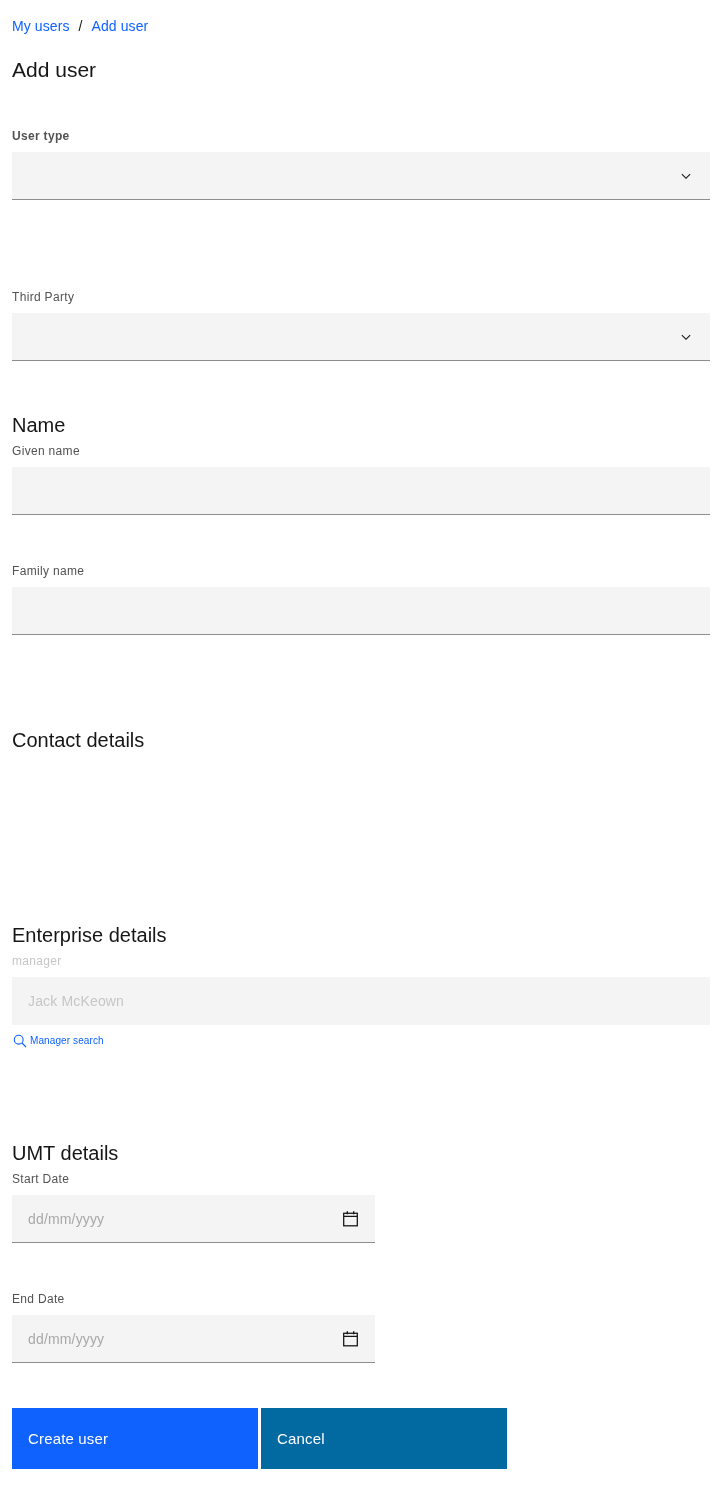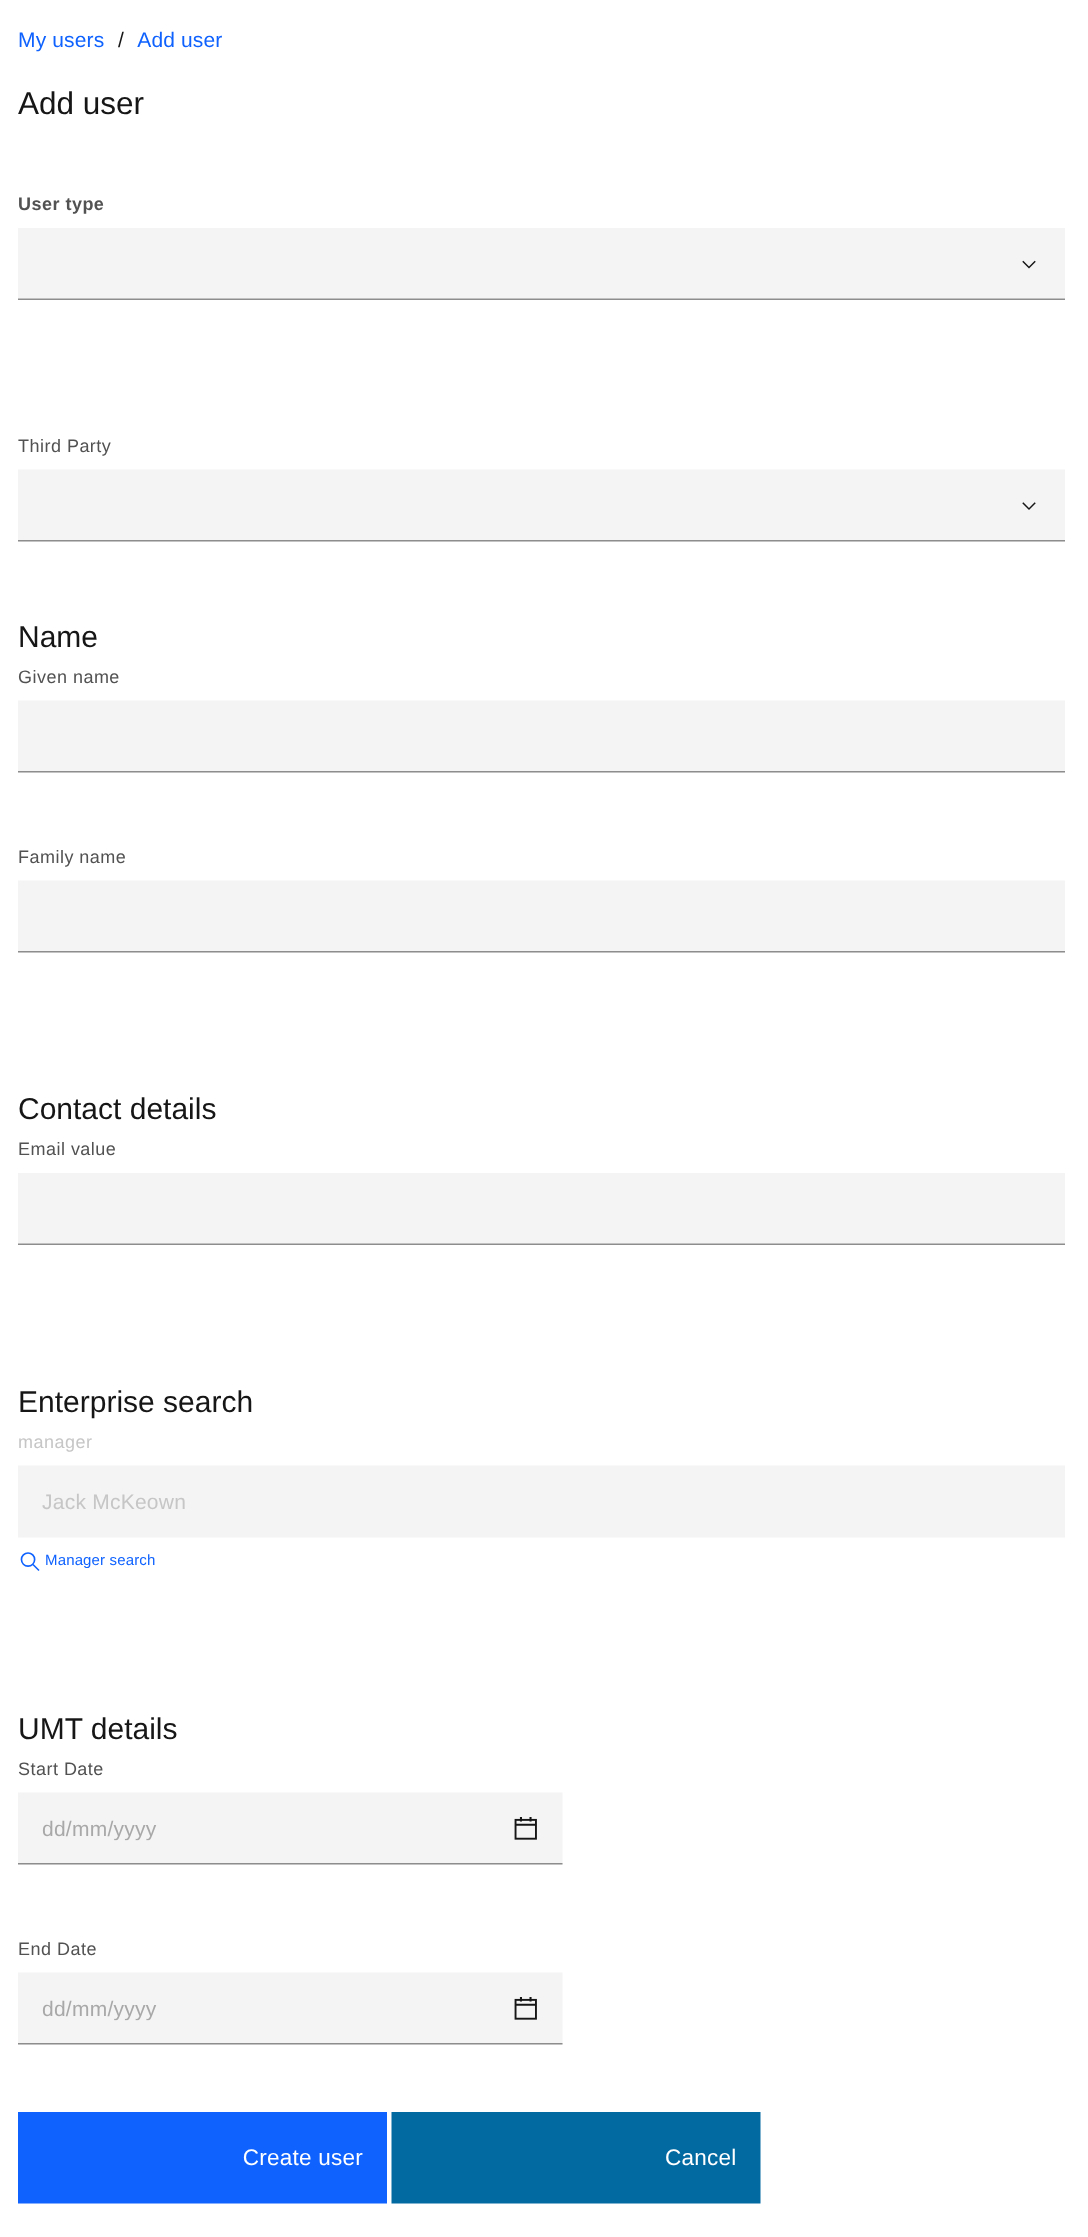--- a/index.html
+++ b/index.html
@@ -147,21 +147,21 @@
     display: flex;
   }
   .btn {
     width: 246px;
     height: 61px;
     border: none;
     font-family: "Liberation Sans", sans-serif;
     font-size: 15px;
     letter-spacing: 0.16px;
     color: #ffffff;
-    text-align: right;
+    text-align: left;
     padding: 0 16px;
     cursor: pointer;
   }
   .btn-primary { background: #0f62fe; }
   .btn-secondary { background: #0369a1; margin-left: 3px; }
 
   
   .pos-usertype   { position: absolute; left: 12px; top: 111px;  width: 698px; font-weight: bold; }
   .pos-thirdparty { position: absolute; left: 12px; top: 244px;  width: 698px; margin-top: 28px; }
   .h-name         { position: absolute; left: 12px; top: 395px; }
@@ -223,28 +223,22 @@
 
   <div class="field-block pos-family">
     <label class="field-label">Family name</label>
     <div class="control">
       <input type="text" value="" placeholder="" style="">
     </div>
   </div>
 
   <h2 class="section-heading h-contact">Contact details</h2>
 
-  <div class="field-block pos-email">
-    <label class="field-label">Email value</label>
-    <div class="control">
-      <input type="text" value="" placeholder="" style="">
-    </div>
-  </div>
-
-  <h2 class="section-heading h-enterprise">Enterprise search</h2>
+
+  <h2 class="section-heading h-enterprise">Enterprise details</h2>
 
   <div class="field-block pos-manager">
     <label class="field-label disabled">manager</label>
     <div class="control no-border">
       <input type="text" disabled="" value="" placeholder="Jack McKeown" style="">
     </div>
     <a class="inline-link" href="#">
       <span>
         <svg width="16" height="16" viewBox="0 0 16 16" aria-hidden="true">
           <circle cx="6.7" cy="6.7" r="4.4" fill="none" stroke="#0f62fe" stroke-width="1.1"></circle>

